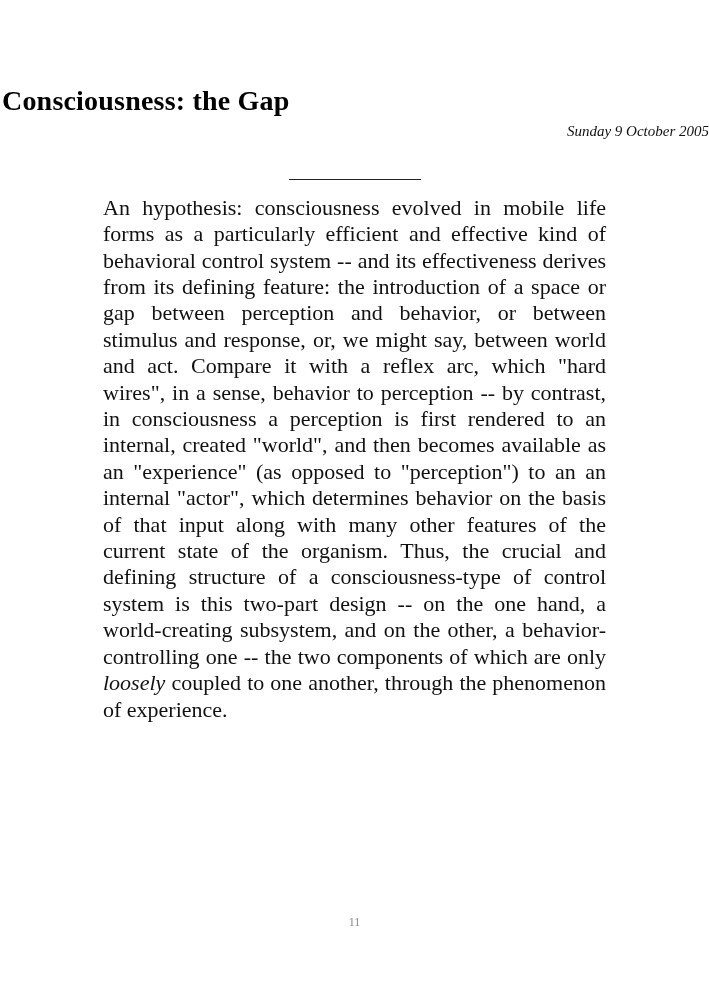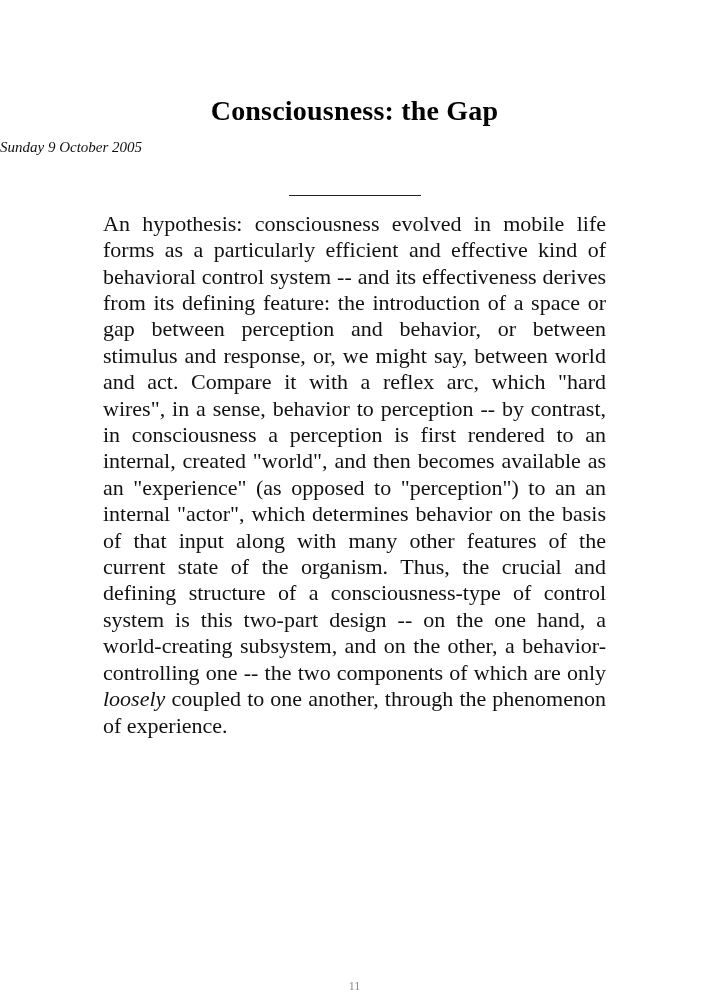--- a/index.html
+++ b/index.html
@@ -16,32 +16,32 @@
     position: relative;
     overflow: hidden;
   }
   .page {
     position: relative;
     width: 709px;
     height: 992px;
     background: #ffffff;
   }
   .title {
-    margin: 12px;
+    margin: 2px;
     padding-top: 84px;
-    text-align: center;
+    text-align: left;
     font-size: 28px;
     line-height: 1.1;
     font-weight: bold;
     color: #000000;
     letter-spacing: 0.2px;
   }
   .date-line {
     margin-top: 6px;
-    text-align: left;
+    text-align: right;
     font-style: italic;
     font-size: 15px;
     color: #111111;
   }
   .divider {
     border: none;
     border-top: 1.4px solid #222222;
     width: 132px;
     margin: 39px auto 0 auto;
   }
@@ -51,21 +51,21 @@
     font-size: 22px;
     line-height: 26.4px;
     text-align: justify;
     color: #111111;
   }
   .body-text em {
     font-style: italic;
   }
   .page-number {
     position: absolute;
-    top: 967px;
+    top: 913px;
     left: 0;
     width: 709px;
     text-align: center;
     font-size: 12px;
     color: #8a8a8a;
   }
 </style>
 </head>
 <body>
 

